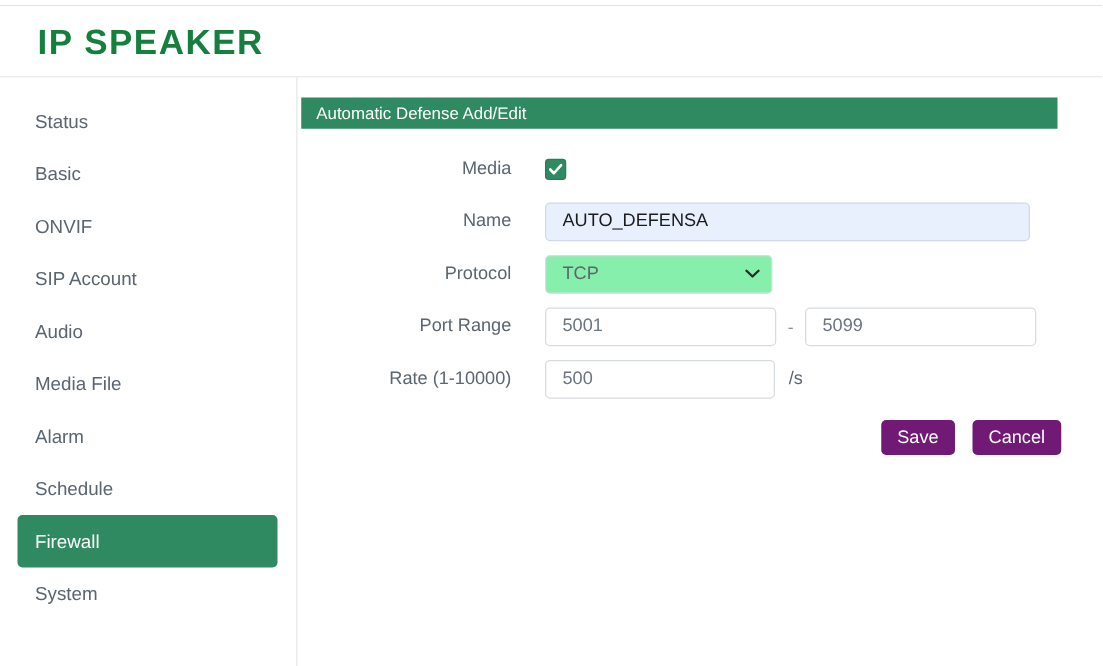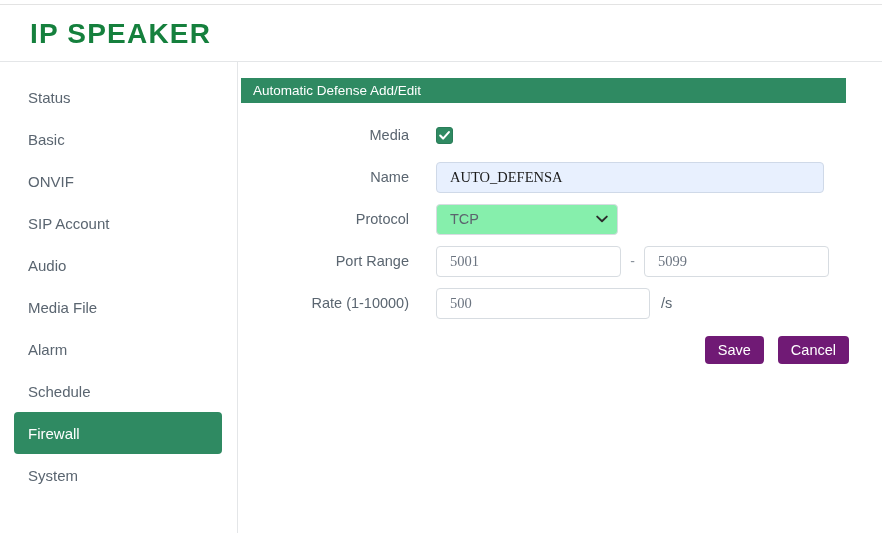--- a/index.html
+++ b/index.html
@@ -131,31 +131,31 @@
   
   .txt {
     height: 31px;
     border: 1px solid #d7dce1;
     border-radius: 4px;
     background: #ffffff;
     font-size: 14.5px;
     color: #6b7480;
     padding: 4px 13px;
     outline: none;
-    font-family: Liberation Serif, serif;
+    font-family: Liberation Sans, sans-serif;
   }
   .txt.autofill {
     background: #e8f0fe;
     border: 1px solid #cfd9e8;
     color: #1b1b1b;
     height: 31px;
   }
   .name-input { width: 388px; }
   .port-input { width: 185px; }
-  .rate-input { width: 214px; }
+  .rate-input { width: 184px; }
 
   .dash {
     width: 23px;
     text-align: center;
     color: #8a929b;
     font-size: 14px;
     user-select: none;
   }
   .suffix {
     margin-left: 11px;

